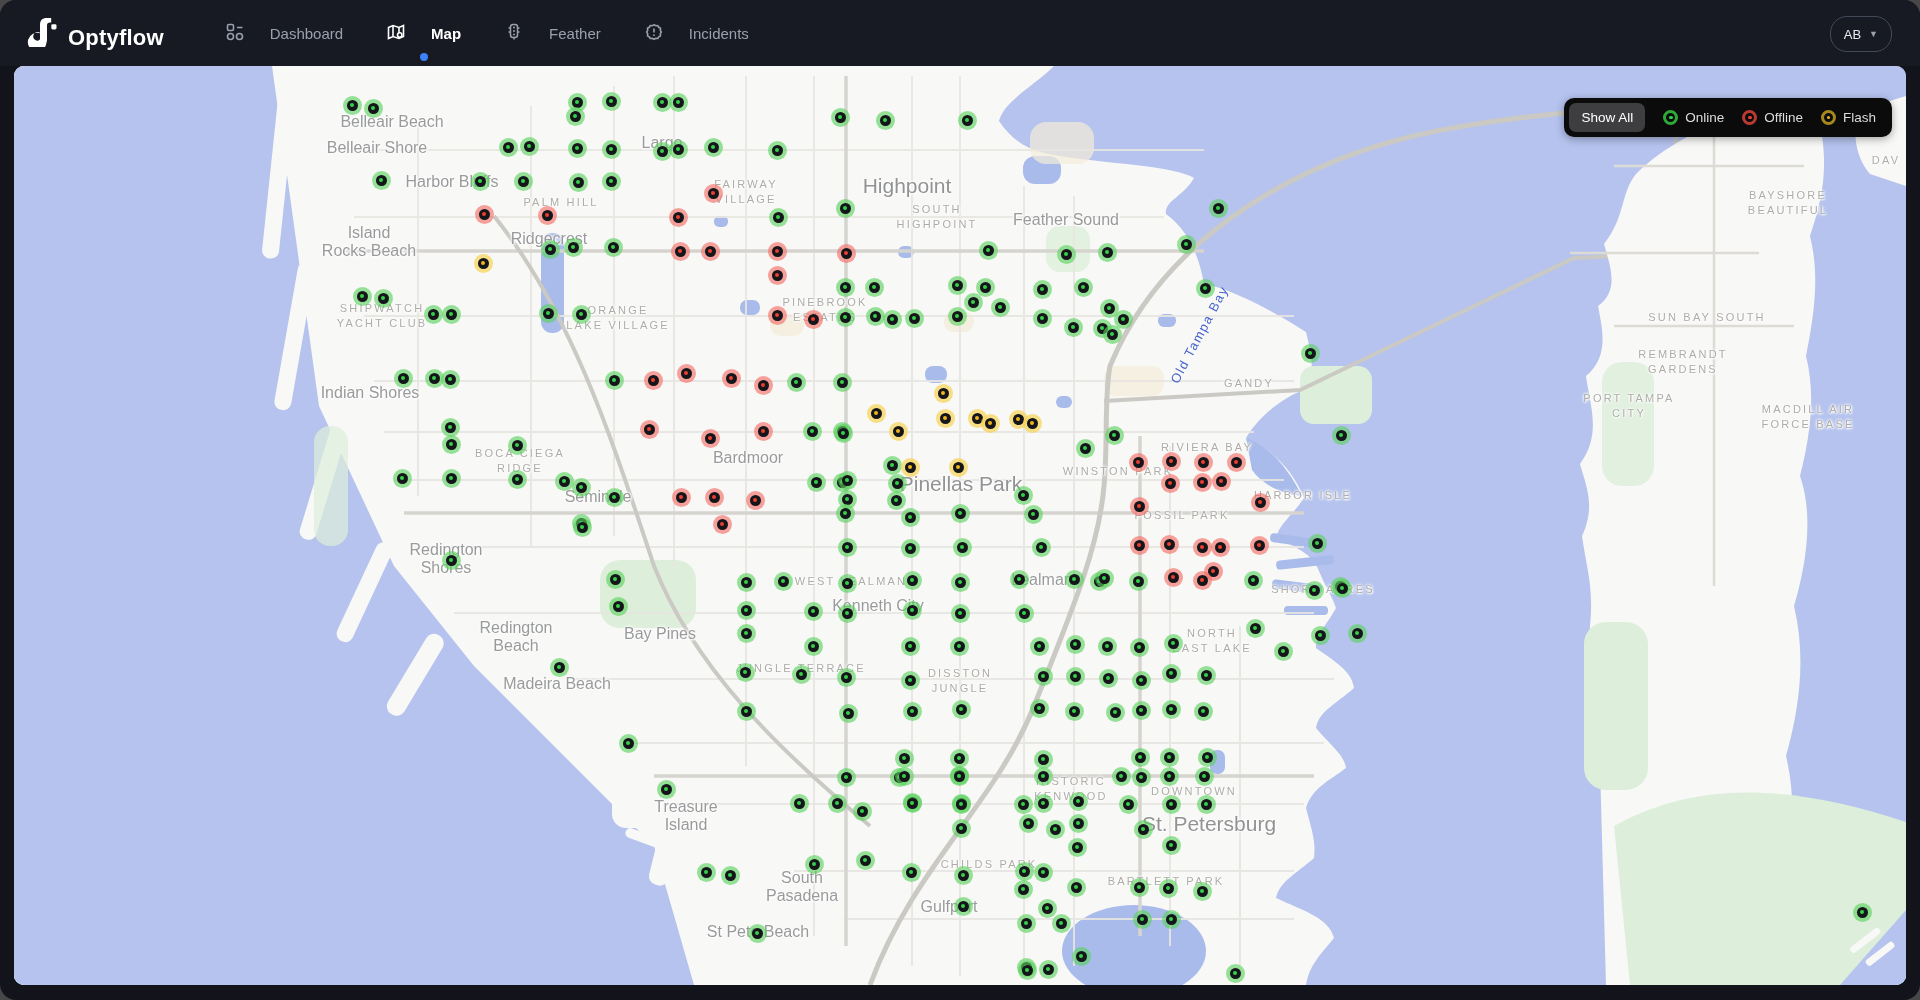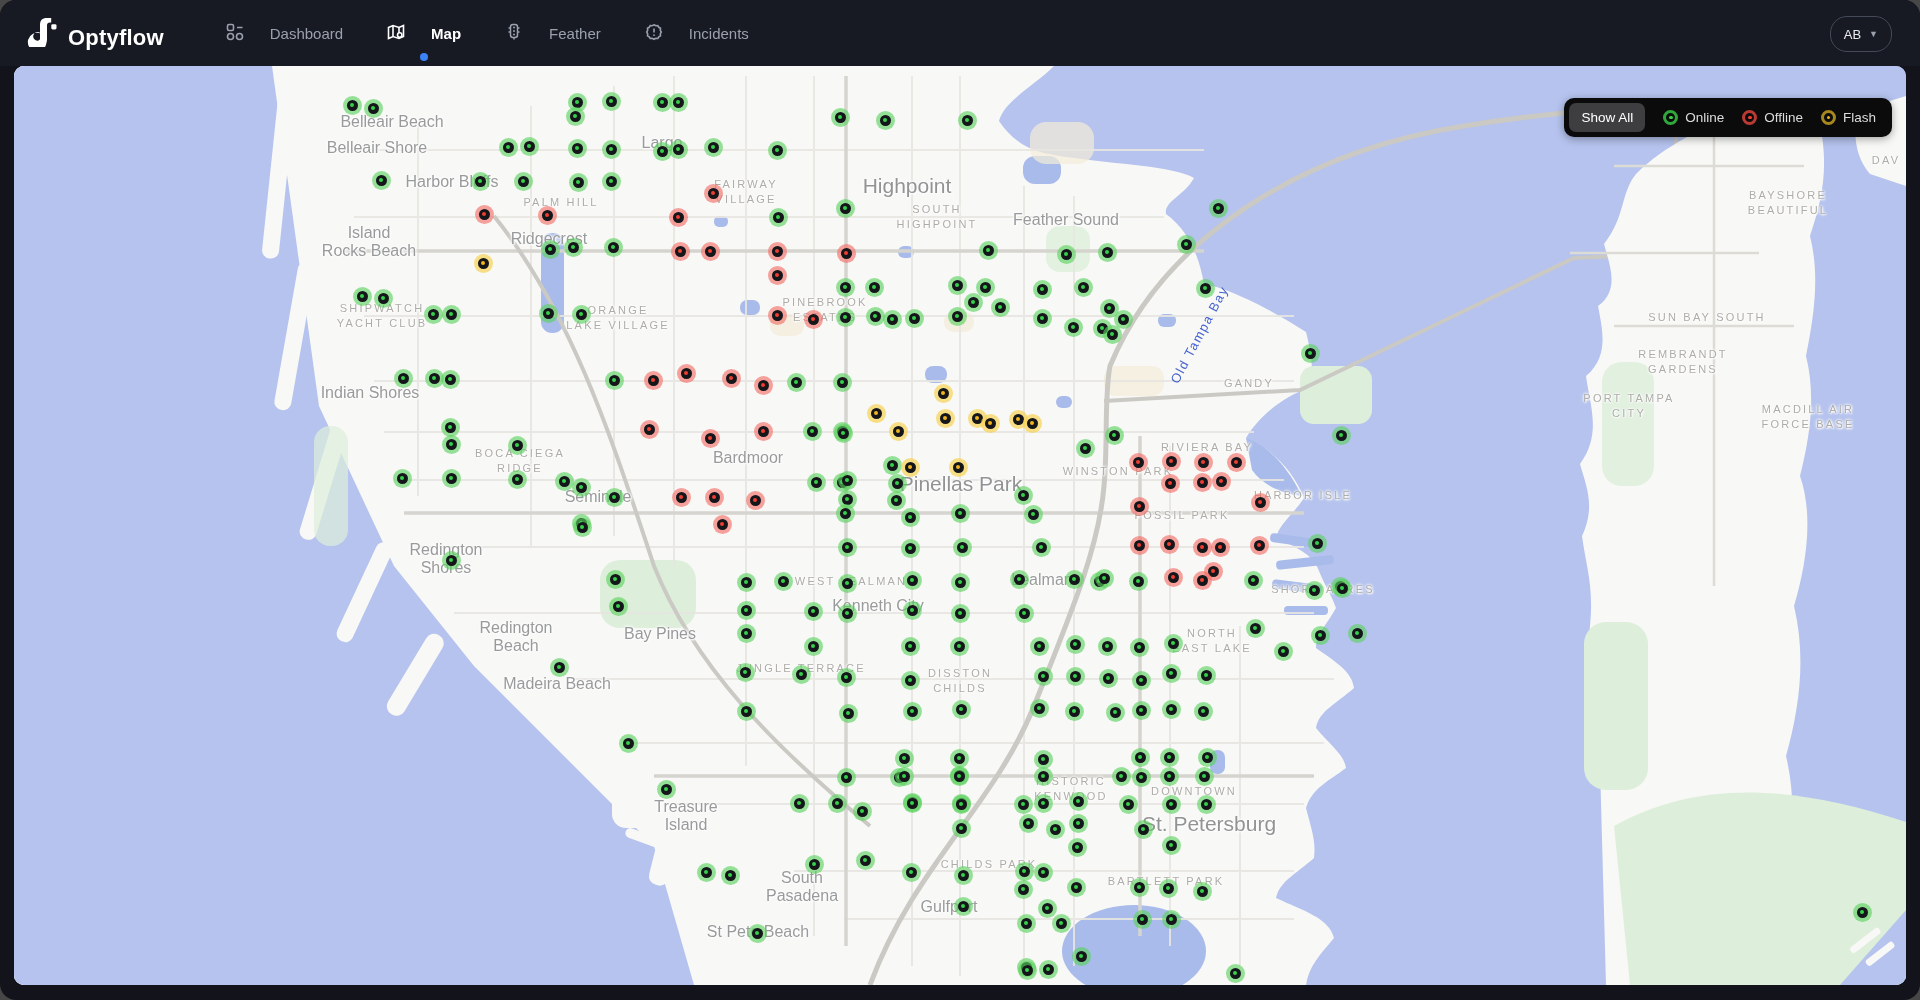--- a/index.html
+++ b/index.html
@@ -276,21 +276,21 @@
         <div class="lbl area" style="left: 1193px; top: 381px;">RIVIERA BAY</div>
         <div class="lbl area" style="left: 1168px; top: 449px;">FOSSIL PARK</div>
         <div class="lbl area" style="left: 1289px; top: 429px;">HARBOR ISLE</div>
         <div class="lbl area" style="left: 1235px; top: 317px;">GANDY</div>
         <div class="lbl area" style="left: 1309px; top: 523px;">SHORE ACRES</div>
         <div class="lbl area" style="left: 1198px; top: 575px;">NORTH
 EAST LAKE</div>
         <div class="lbl area" style="left: 837px; top: 515px;">WEST LEALMAN</div>
         <div class="lbl area" style="left: 787px; top: 602px;">JUNGLE TERRACE</div>
         <div class="lbl area" style="left: 946px; top: 615px;">DISSTON
-CHILDS</div>
+JUNGLE</div>
         <div class="lbl area" style="left: 1057px; top: 723px;">HISTORIC
 KENWOOD</div>
         <div class="lbl area" style="left: 1180px; top: 725px;">DOWNTOWN</div>
         <div class="lbl area" style="left: 975px; top: 798px;">CHILDS PARK</div>
         <div class="lbl area" style="left: 1152px; top: 815px;">BARTLETT PARK</div>
         <div class="lbl area" style="left: 1774px; top: 137px;">BAYSHORE
 BEAUTIFUL</div>
         <div class="lbl area" style="left: 1693px; top: 251px;">SUN BAY SOUTH</div>
         <div class="lbl area" style="left: 1669px; top: 296px;">REMBRANDT
 GARDENS</div>

